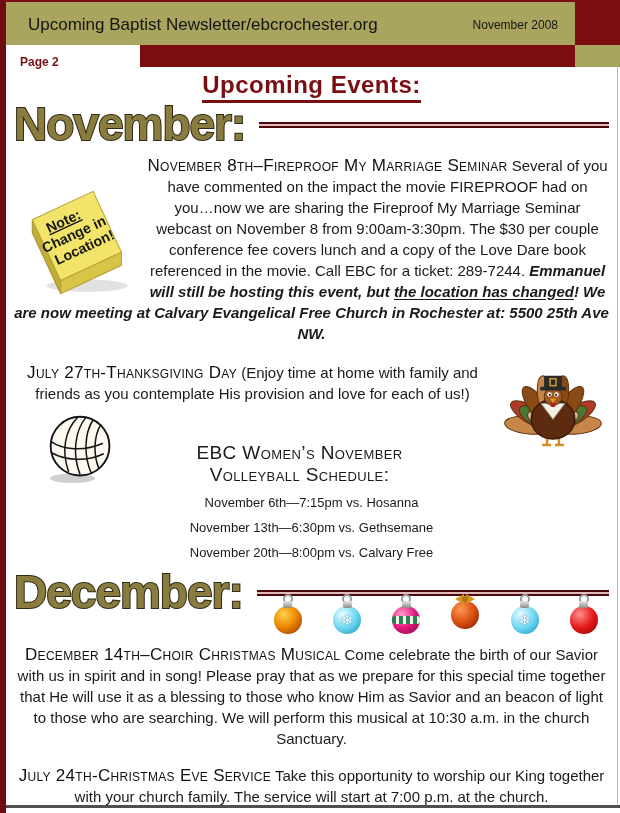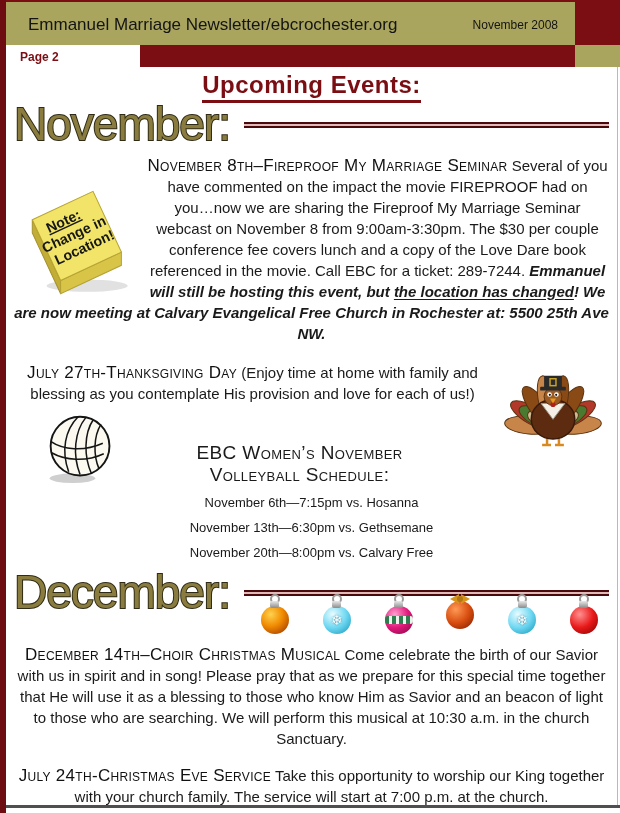--- a/index.html
+++ b/index.html
@@ -18,37 +18,37 @@
     display:flex; align-items:center; z-index:2;
   }
   .masthead-title { margin-left:28px; font-size:17px; color:#141414; }
   .masthead-date { position:absolute; right:62px; font-size:12px; color:#141414; }
   .masthead-corner { position:absolute; right:0; top:0; width:45px; height:45px; background:#7a0e13; }
   .pagebar {
     position:absolute; left:0; top:45px; right:0; height:22px; background:#7a0e13; z-index:2;
   }
   .page-tab {
     position:absolute; left:6px; top:0; width:134px; height:24px; background:#ffffff;
-    display:flex; align-items:center;
+    display:flex; align-items:flex-end;
   }
   .page-tab span { margin-left:14px; font-size:12px; font-weight:bold; color:#7a0e13; }
   .pagebar-corner { position:absolute; right:0; top:0; width:45px; height:22px; background:#a9a55e; }
   
   .content {
     position:absolute; top:67px; left:6px; right:2px; bottom:8px;
     background:#fff; border-right:1px solid #b9b9b9; padding:2px 8px 0 8px;
   }
   .main-title-wrap { text-align:center; margin:2px 0 0 0; }
   .main-title {
     display:inline-block; font-size:24px; font-weight:bold; color:#7a0e13;
     border-bottom:3px solid #7a0e13; letter-spacing:.5px; padding-bottom:1px;
   }
   .month-row { display:flex; align-items:center; margin:0 0 4px 0; }
   .month-heading {
-    font-size:46px; font-weight:normal; line-height:.95; color:#8a7c3e;
+    font-size:46px; font-weight:bold; line-height:.95; color:#8a7c3e;
     -webkit-text-stroke:2px #2f2b16; paint-order:stroke fill;
     letter-spacing:-1px; white-space:nowrap;
   }
   .line-wrap { flex:1; position:relative; margin-left:14px; align-self:center; }
   .dbl-line { height:2px; background:#e0b9b9; border-top:2px solid #4c090c; border-bottom:2px solid #4c090c; }
   
   .event { text-align:center; font-size:15px; line-height:21px; margin:8px 0 6px 0; }
   .evt-head { font-variant:small-caps; font-size:17px; letter-spacing:.3px; color:#111; }
   .emph { font-weight:bold; font-style:italic; }
   .emph u { text-underline-offset:2px; }
@@ -82,21 +82,21 @@
   .clear { clear:both; }
 </style>
 </head>
 <body>
 
 <div class="page">
   <div class="left-stripe"></div>
   <div class="bottom-line"></div>
 
   <div class="masthead">
-    <div class="masthead-title">Emmanuel Marriage Newsletter/ebcrochester.org</div>
+    <div class="masthead-title">Upcoming Baptist Newsletter/ebcrochester.org</div>
     <div class="masthead-date">November 2008</div>
     <div class="masthead-corner"></div>
   </div>
   <div class="pagebar">
     <div class="page-tab">
       <span>Page 2</span>
     </div>
     <div class="pagebar-corner"></div>
   </div>
 
@@ -157,21 +157,21 @@
         <circle cx="56" cy="51" r="2.6" fill="#b02018"></circle>
         <polygon points="53,45 59,45 56,50" fill="#e89a1a"></polygon>
         <circle cx="52.5" cy="41" r="2.3" fill="#fff"></circle>
           <circle cx="59.5" cy="41" r="2.3" fill="#fff"></circle>
         <circle cx="52.8" cy="41.3" r="1.1" fill="#111"></circle>
           <circle cx="59.2" cy="41.3" r="1.1" fill="#111"></circle>
         <rect x="47" y="22" width="18" height="13" fill="#2a2a2a" rx="1"></rect>
         <rect x="43" y="33" width="26" height="4" fill="#2a2a2a" rx="1"></rect>
         <rect x="53" y="25" width="6" height="7" fill="none" stroke="#c9a227" stroke-width="1.5"></rect>
       </svg>
-      <span class="evt-head">July 27th-Thanksgiving Day</span><span> (Enjoy time at home with family and blessing as you contemplate His provision and love for each of us!)</span>
+      <span class="evt-head">July 27th-Thanksgiving Day</span><span> (Enjoy time at home with family and friends as you contemplate His provision and love for each of us!)</span>
     </p>
 
     <div class="vb-row">
       <svg class="vb-icon" width="74" height="76" viewBox="0 0 78 78" aria-hidden="true">
         <ellipse cx="30" cy="71" rx="24" ry="5" fill="#cfcfcf"></ellipse>
         <circle cx="38" cy="37" r="31" fill="#fbf9f0" stroke="#151515" stroke-width="2"></circle>
         <g fill="none" stroke="#151515" stroke-width="1.6">
           <path d="M36,6 C22,20 18,42 26,64"></path>
           <path d="M44,7 C32,22 30,46 38,67"></path>
           <path d="M52,9 C42,24 42,48 50,66"></path>

